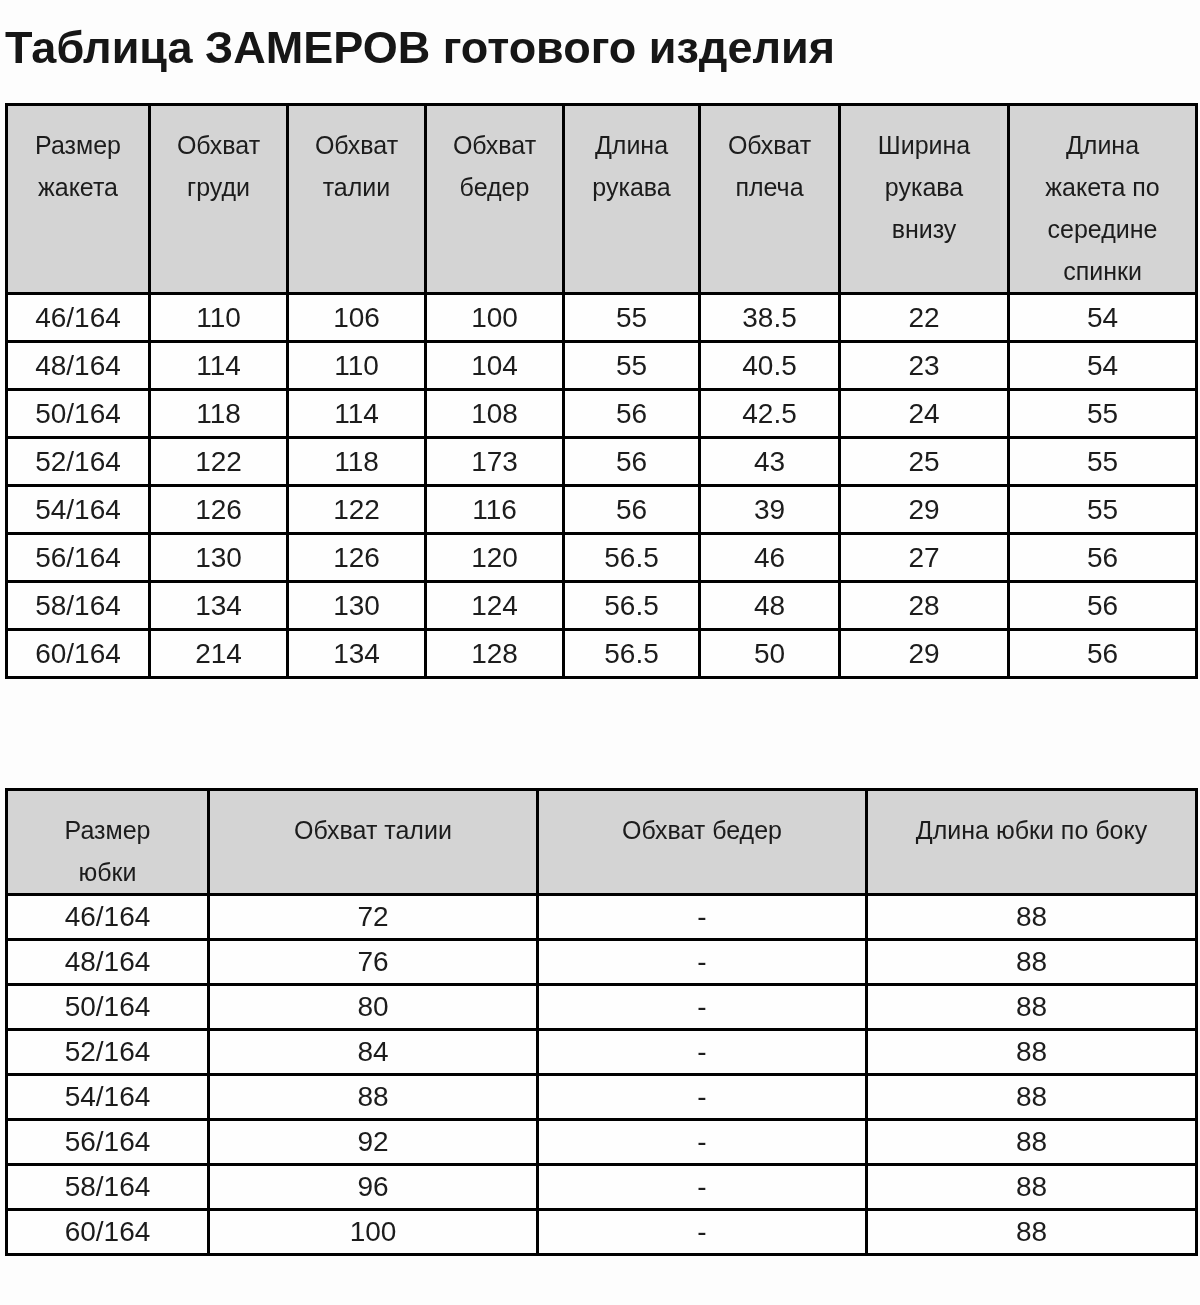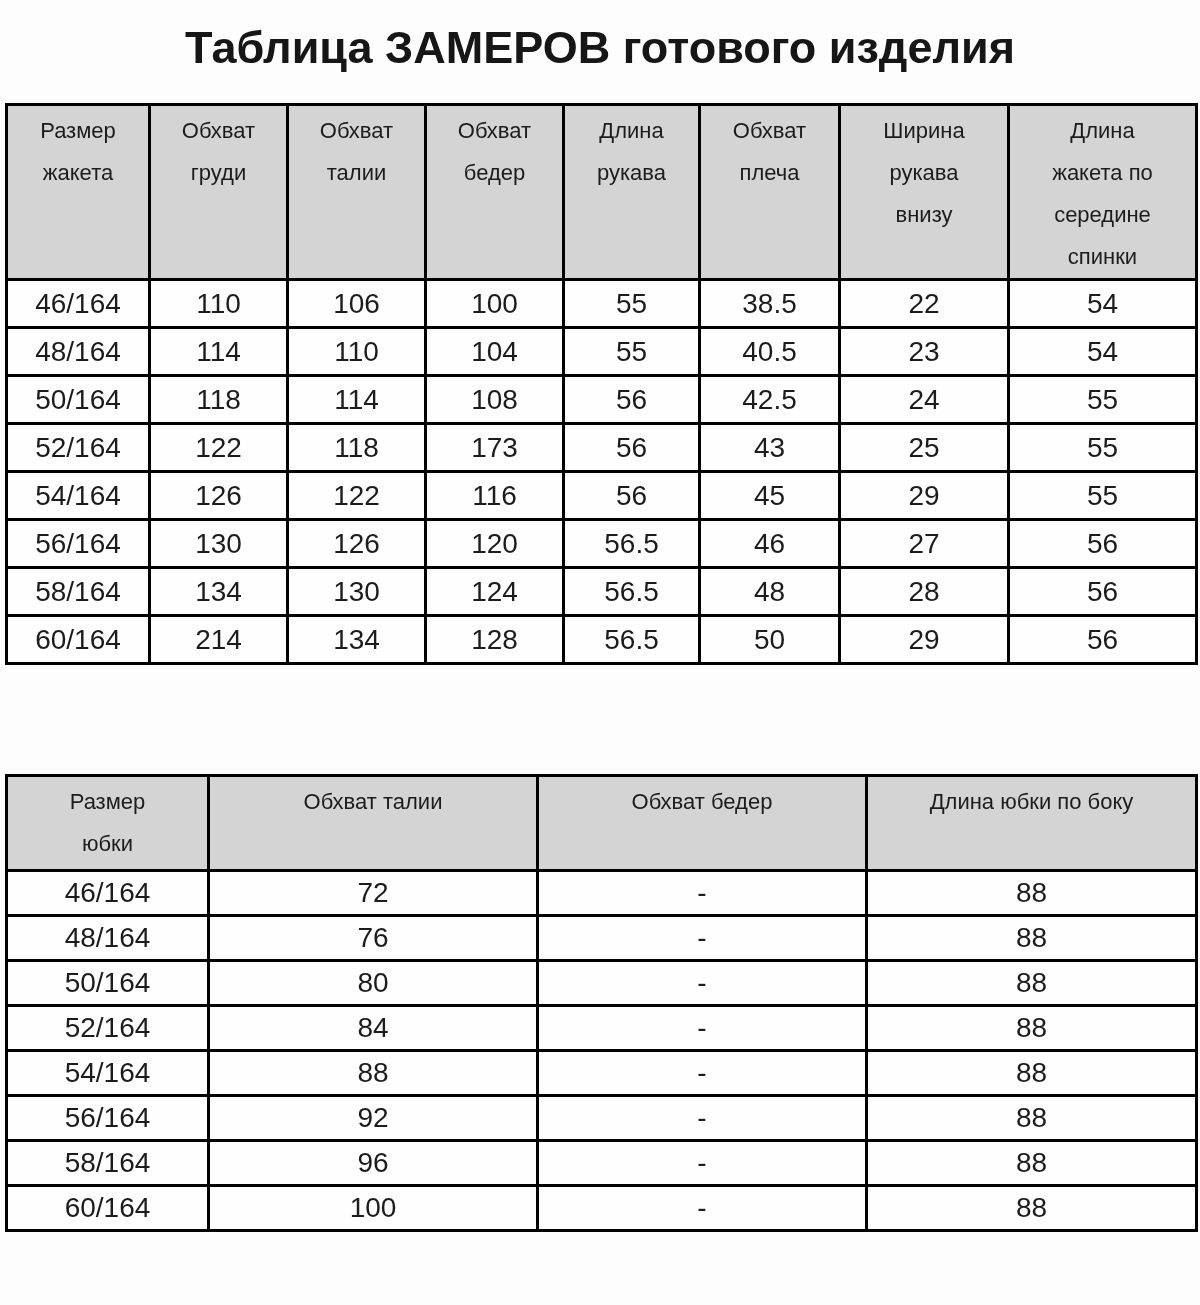--- a/index.html
+++ b/index.html
@@ -8,44 +8,43 @@
     background: #fdfdfd;
     font-family: "Liberation Sans", sans-serif;
   }
   .page {
     width: 1200px;
     height: 1305px;
     padding: 7px 5px 0 5px;
     color: #1c1c1c;
   }
   .doc-title {
-    text-align: center;
     font-weight: bold;
     font-size: 45px;
     line-height: 82px;
     color: #161616;
   }
   table {
     border-collapse: collapse;
     table-layout: fixed;
     width: 1190px;
     color: #1c1c1c;
   }
   th, td {
     border: 3px solid #000;
     text-align: center;
     overflow: hidden;
   }
   th {
     background: #d4d4d4;
     vertical-align: top;
     font-weight: normal;
-    font-size: 22px;
+    font-size: 25px;
     line-height: 42px;
-    padding-top: 4px;
+    padding-top: 18px;
     white-space: pre-line;
   }
   td {
     vertical-align: middle;
     font-size: 28px;
     background: #fefefe;
   }
   td:first-child { font-weight: normal; }
   table.jacket { margin-top: 14px; }
   table.jacket thead th { height: 165px; }
@@ -137,21 +136,21 @@
           <td>43</td>
           <td>25</td>
           <td>55</td>
         </tr>
         <tr>
           <td>54/164</td>
           <td>126</td>
           <td>122</td>
           <td>116</td>
           <td>56</td>
-          <td>45</td>
+          <td>39</td>
           <td>29</td>
           <td>55</td>
         </tr>
         <tr>
           <td>56/164</td>
           <td>130</td>
           <td>126</td>
           <td>120</td>
           <td>56.5</td>
           <td>46</td>

